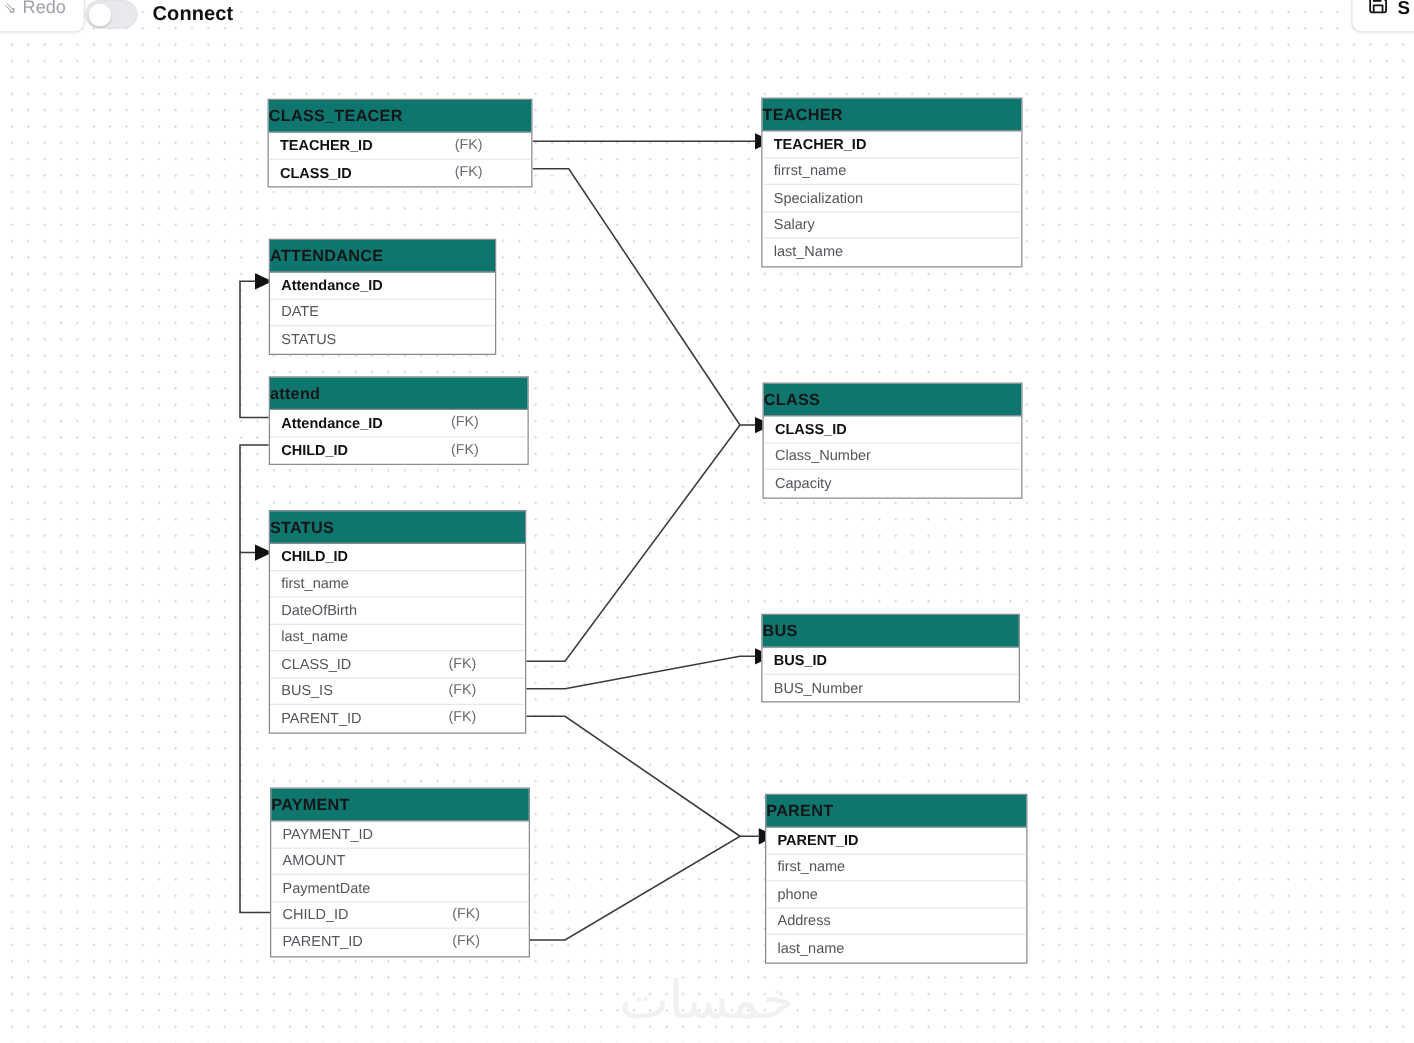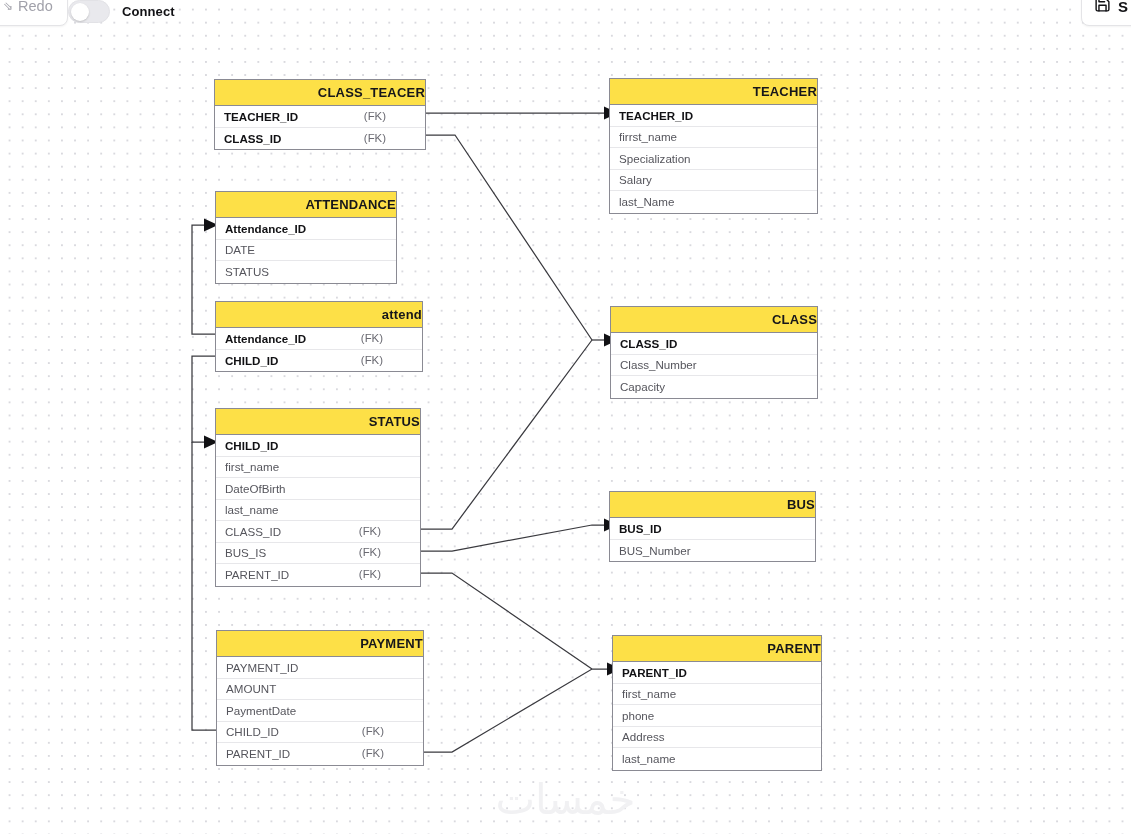--- a/index.html
+++ b/index.html
@@ -69,21 +69,21 @@
   }
   .toggle .knob {
     position: absolute;
     left: 1.5px; top: 1.5px;
     width: 18px; height: 18px;
     border-radius: 50%;
     background: #ffffff;
     box-shadow: 0 1px 2px rgba(0,0,0,0.18);
   }
   .connect-label {
-    font-size: 13px;
+    font-size: 16px;
     font-weight: bold;
     color: #111114;
     letter-spacing: 0.1px;
   }
   .tb-right {
     position: absolute;
     right: -20px; top: -14px;
     height: 40px;
     display: flex; align-items: center;
     gap: 7px;
@@ -101,25 +101,25 @@
   }
 
   
   .entity {
     position: absolute;
     background: #ffffff;
     border: 1px solid #8a8a93;
     z-index: 20;
   }
   .entity .ent-title {
-    text-align: right;
+    text-align: left;
     font-size: 13px;
     font-weight: bold;
     color: #16161a;
-    background: #fde047;
+    background: #0f766e;
     border-bottom: 1px solid #8a8a93;
     height: 26px;
     line-height: 26px;
     letter-spacing: 0.2px;
   }
   .entity .attr {
     height: 21.5px;
     line-height: 21.5px;
     padding: 0 9px;
     font-size: 11.6px;

